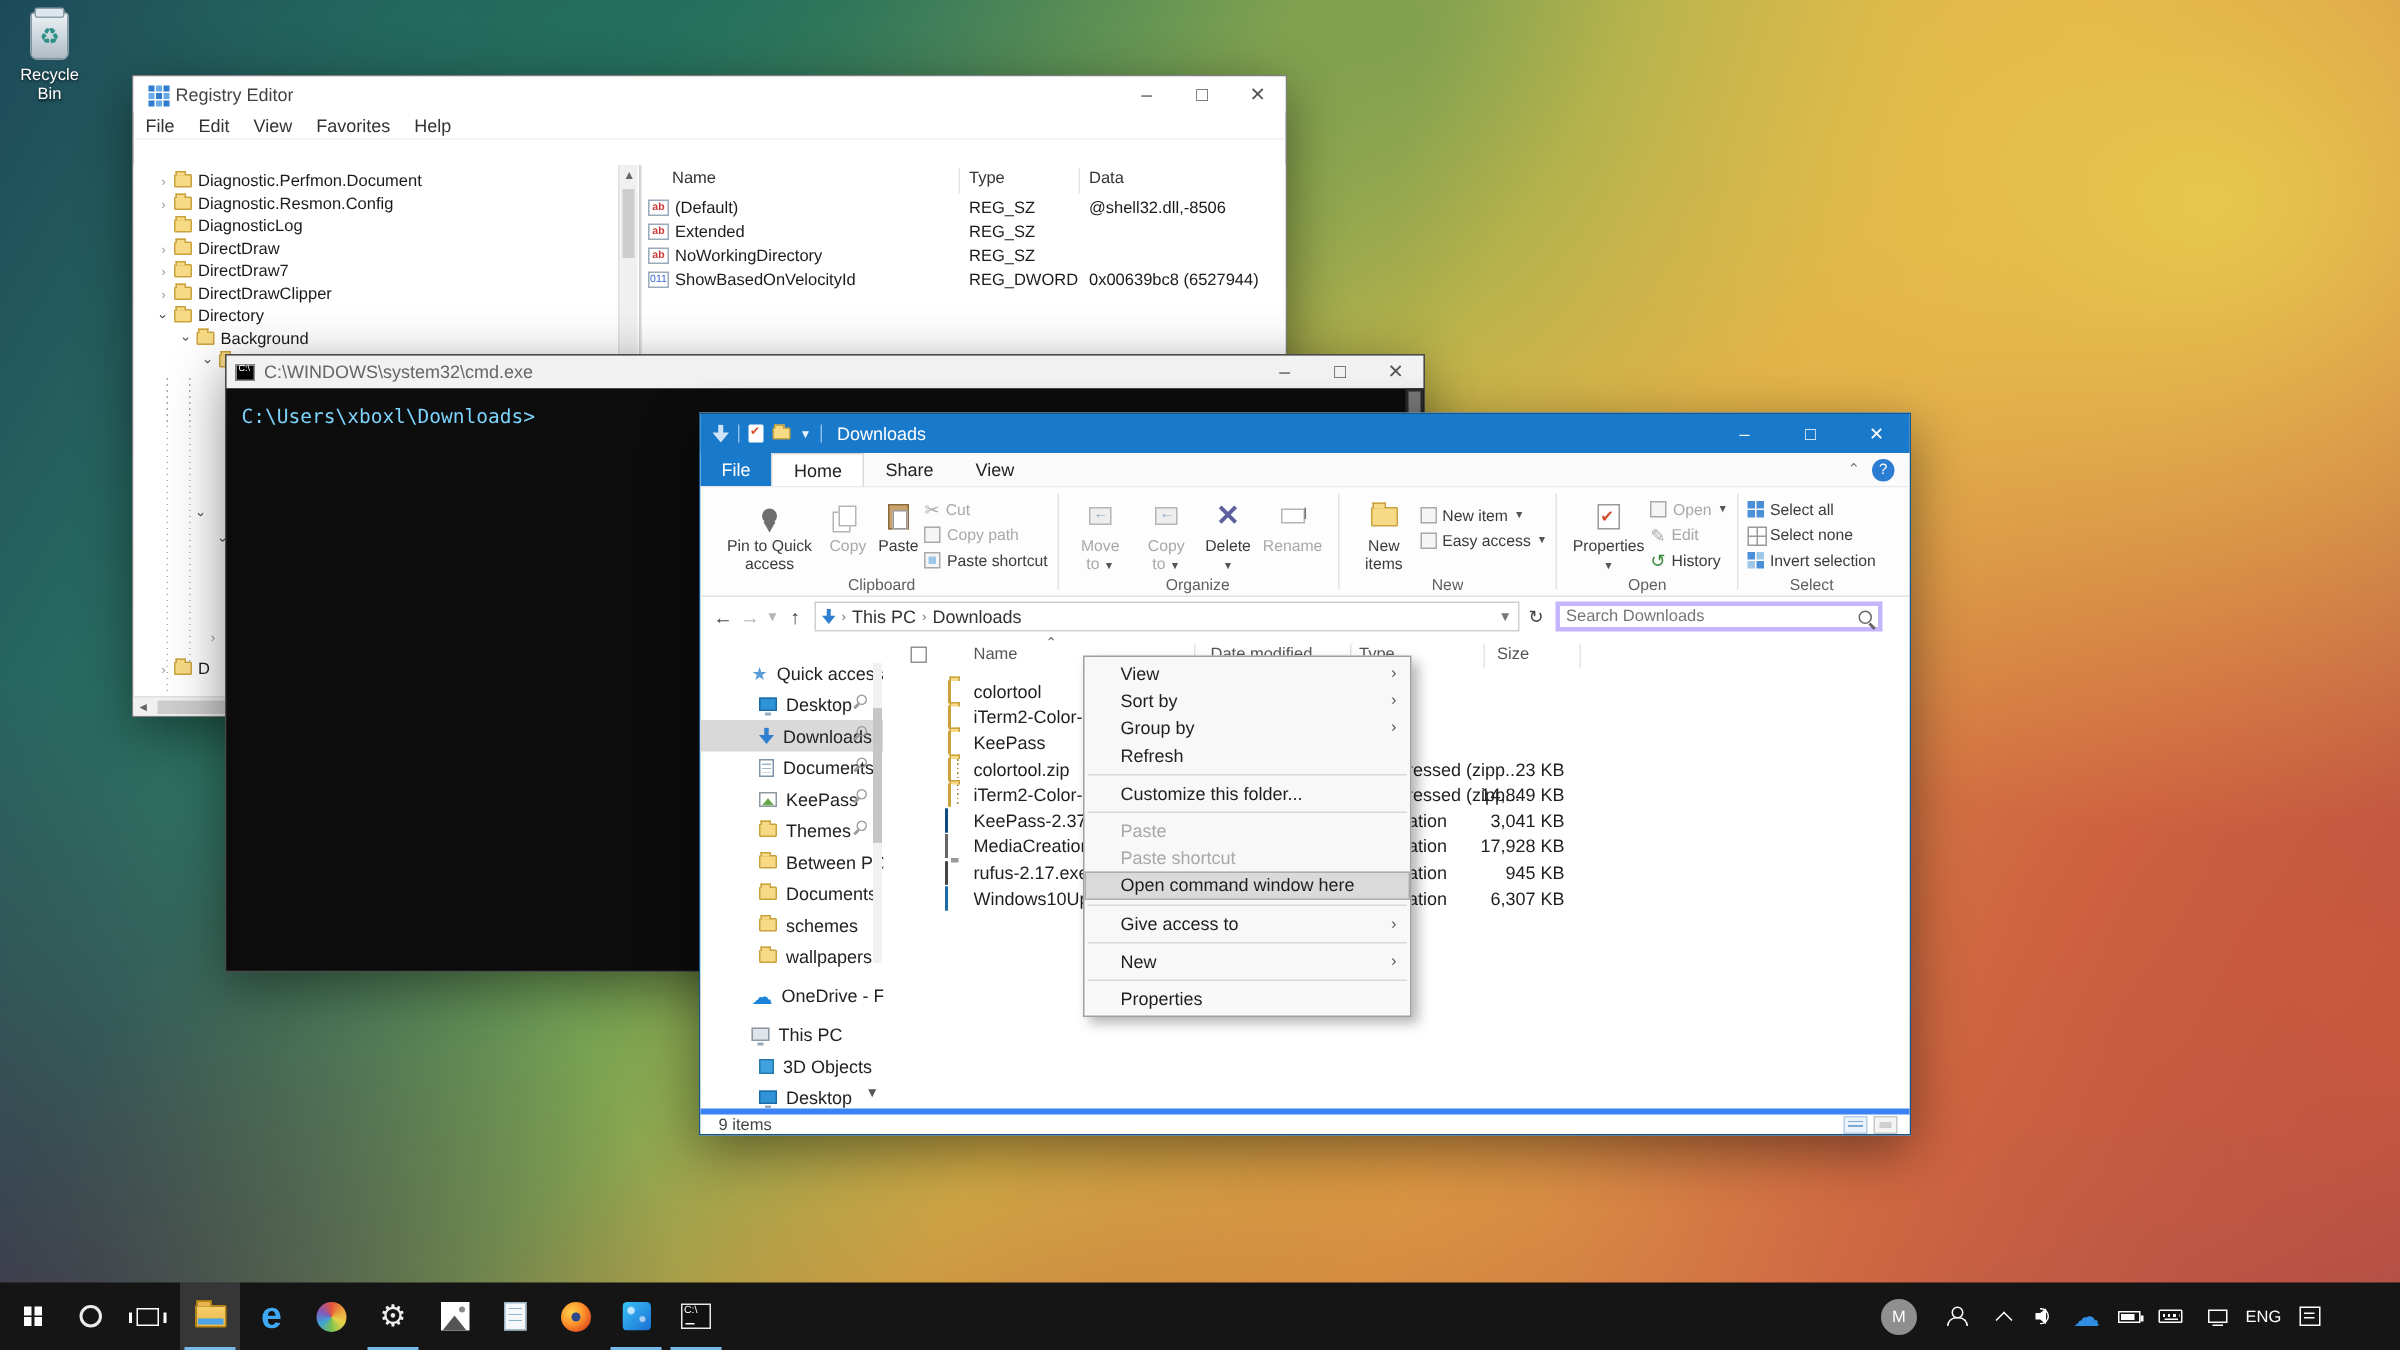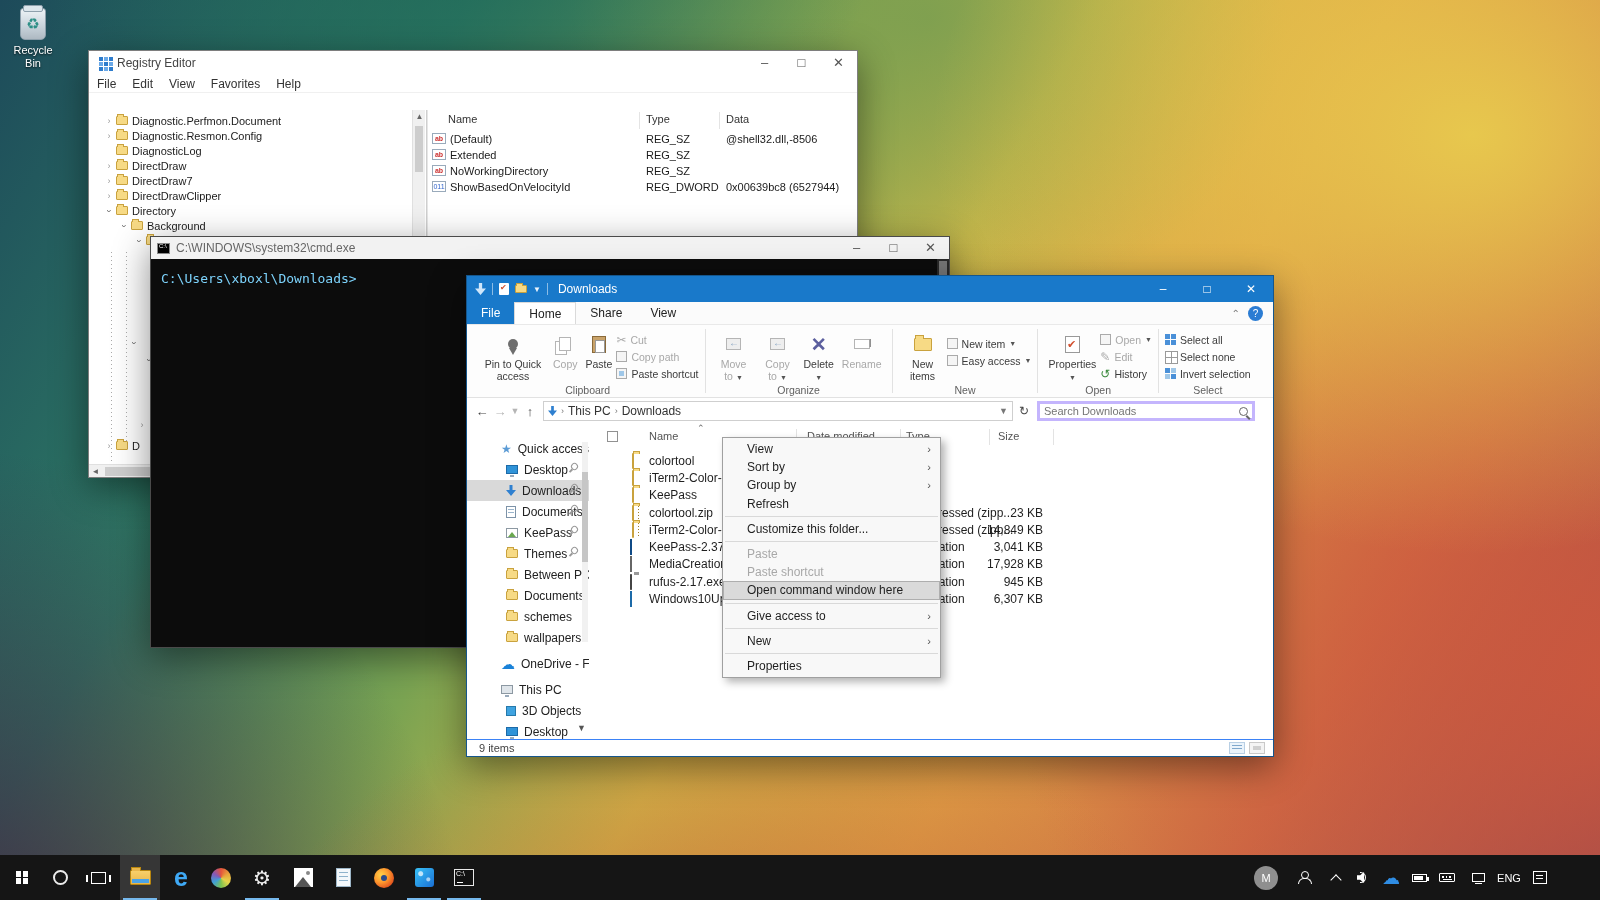--- a/index.html
+++ b/index.html
@@ -163,21 +163,21 @@
 .erow .esize{position:absolute;left:354px;width:100px;text-align:right}
 .x-app{width:12px;height:12px;flex:0 0 12px;position:relative}
 .x-keepass{background:#1c66b0;border:1px solid #0f4a86}
 .x-keepass::after{content:"";position:absolute;left:2px;top:5px;width:8px;height:2px;background:#fff}
 .x-media{background:#fff;border:1px solid #666}
 .x-media::after{content:"";position:absolute;inset:2px;background:#2f93d8}
 .x-rufus{background:#666;border:1px solid #444;border-radius:2px}
 .x-rufus::after{content:"";position:absolute;left:3px;top:-3px;width:5px;height:3px;background:#999}
 .x-win10{background:#2f93d8;border:1px solid #1c6aa8}
 .x-win10::after{content:"";position:absolute;left:5px;top:0;bottom:0;width:1px;background:#fff;box-shadow:0 0 0 0 #fff}
-.estatus{position:absolute;left:0;right:0;bottom:0;height:17px;border-top:1px solid #3b82f6;background:#fff;display:flex;align-items:center;font-size:11px;color:#444;padding-left:12px}
+.estatus{position:absolute;left:0;right:0;bottom:0;height:17px;border-top:4px solid #3b82f6;background:#fff;display:flex;align-items:flex-end;font-size:11px;color:#444;padding-left:12px}
 .viewbtns{margin-left:auto;display:flex;gap:4px;padding-right:8px}
 .vb{width:16px;height:12px;border:1px solid #b8cfe4;background:#eaf3fb;position:relative}
 .vb.thumb{border-color:#c9c9c9;background:#f4f4f4}
 .vb::after{content:"";position:absolute;inset:2px;background:repeating-linear-gradient(180deg,#7fa8cc 0 1px,transparent 1px 3px)}
 .vb.thumb::after{background:#cfcfcf;inset:3px}
 
 .ctx{position:absolute;left:722px;top:437px;width:219px;background:#f8f8f8;border:1px solid #a0a0a0;box-shadow:4px 4px 8px rgba(0,0,0,.3);padding:2px 0;z-index:40;font-size:12px;color:#1f1f1f}
 .mi{height:18.2px;line-height:18.2px;padding-left:24px;position:relative;white-space:nowrap}
 .mi .mi-a{position:absolute;right:9px;top:0;font-size:11px;color:#555}
 .mi.hl{background:#dadada;outline:1px solid #aeaeae;outline-offset:-1px}

